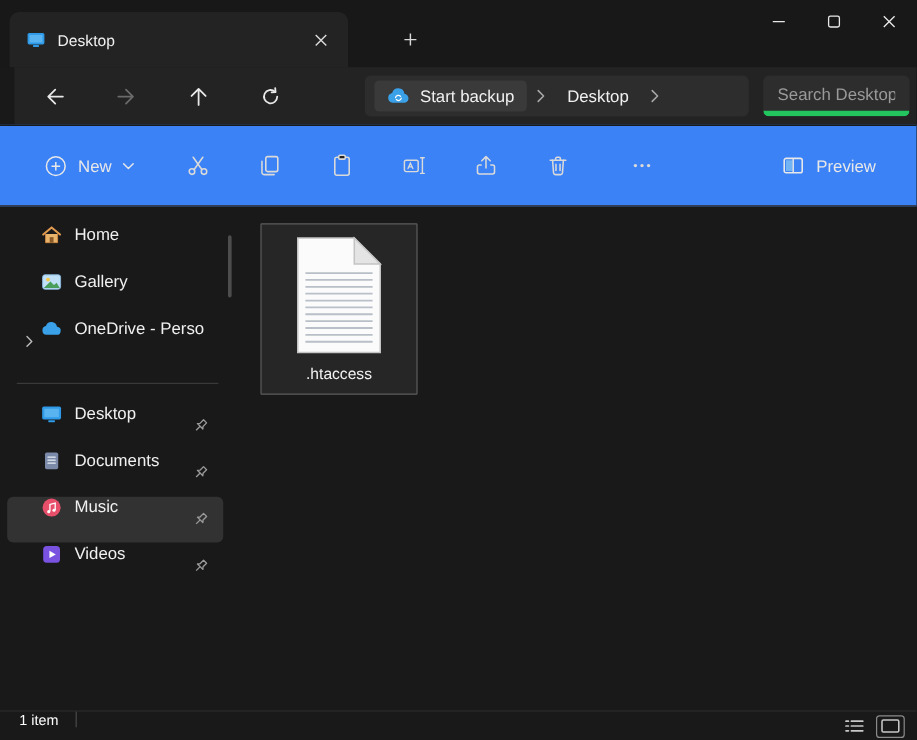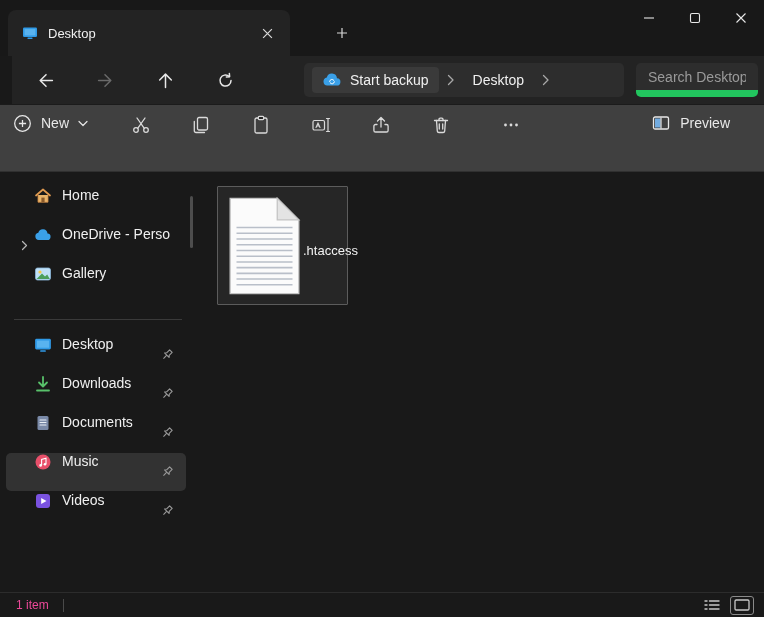--- a/index.html
+++ b/index.html
@@ -27,29 +27,29 @@
   .nav-btn { width:36px; height:36px; margin-right:24px; border-radius:4px;
              display:flex; align-items:center; justify-content:center; color:#e8e8e8; }
   .nav-btn.disabled { color:#6a6a6a; }
   .breadcrumb-bar { margin-left:37px; width:320px; height:34px; background:#2d2d2d; border-radius:5px;
                     display:flex; align-items:center; padding:0 8px; gap:4px; }
   .crumb-chip { background:#3a3a3a; border-radius:4px; height:26px; padding:0 10px;
                 display:flex; align-items:center; gap:8px; font-size:14px; color:#f0f0f0; }
   .crumb { font-size:14px; color:#f0f0f0; padding:0 10px; height:26px; display:flex; align-items:center; border-radius:4px; }
   .crumb-sep { display:flex; align-items:center; padding:0 4px; color:#a8a8a8; }
   .searchbox { margin-left:12px; flex:1; margin-right:6px; height:34px; background:#2d2d2d;
-               border-radius:5px; border-bottom:7px solid #22c55e; display:flex; align-items:center; }
+               border-radius:5px; border-bottom:5px solid #22c55e; display:flex; align-items:center; }
   .searchbox input { width:100%; height:100%; background:transparent; border:none; outline:none;
                      color:#cccccc; font-size:14px; padding:0 12px; font-family:"Liberation Sans",sans-serif; }
   .searchbox input::placeholder { color:#9a9a9a; opacity:1; }
 
   
-  .toolbar { position:absolute; top:104px; left:0; right:0; height:68px; background:#404040;
+  .toolbar { position:absolute; top:104px; left:0; right:0; height:68px; background:#3b82f6;
              border-top:1px solid #1b1b1b; border-bottom:1px solid #303030;
-             display:flex; align-items:flex-start; padding-left:2px; }
+             display:flex; align-items:center; padding-left:26px; }
   .new-btn { display:flex; align-items:center; gap:9px; height:36px; padding:0 11px; border-radius:4px;
              color:#e8e8e8; font-size:14px; margin-right:22px; }
   .cmd-btn { width:40px; height:40px; margin-right:20px; border-radius:4px; color:#dadada;
              display:flex; align-items:center; justify-content:center; }
   .cmd-btn.more { margin-left:10px; }
   .preview-btn { margin-left:auto; margin-right:22px; display:flex; align-items:center; gap:9px;
                  height:36px; padding:0 12px; border-radius:4px; color:#e8e8e8; font-size:14px; }
 
   
   .body { position:absolute; top:172px; bottom:25px; left:0; right:0; display:flex; }
@@ -58,28 +58,28 @@
                padding:0 12px 0 8px; font-size:14px; color:#f0f0f0; }
   .side-item.selected { background:#323232; }
   .tree-spacer { width:20px; flex:none; display:flex; align-items:center; justify-content:center; color:#b8b8b8; }
   .side-icon { width:18px; height:18px; flex:none; margin-right:10px; display:flex; align-items:center; justify-content:center; }
   .side-label { flex:1; white-space:nowrap; overflow:hidden; }
   .pin { flex:none; margin-left:8px; display:flex; align-items:center; }
   .side-divider { height:1px; background:#3a3a3a; margin:16px 14px; }
   .side-scrollbar { position:absolute; right:3px; top:24px; width:3px; height:52px; background:#4d4d4d; border-radius:2px; }
 
   .content { flex:1; position:relative; padding:14px 0 0 21px; }
-  .file-item { width:131px; display:inline-flex; flex-direction:row; align-items:center;
+  .file-item { width:131px; display:inline-flex; flex-direction:column; align-items:center;
                padding:10px 8px 9px; border:1px solid #5c5c5c; background:rgba(255,255,255,0.06); border-radius:1px; }
   .file-label { margin-top:9px; font-size:13px; color:#f2f2f2; }
 
   
   .statusbar { position:absolute; bottom:0; left:0; right:0; height:25px; background:#191919;
-               border-top:1px solid #2c2c2c; display:flex; align-items:center; padding:0 10px 0 16px;
-               font-size:12px; color:#ec4899; }
+               border-top:1px solid #2c2c2c; display:flex; padding:0 10px 0 16px;
+               font-size:12px; color:#ffffff; }
   .status-divider { width:1px; height:13px; background:#4a4a4a; margin-left:14px; }
   .view-toggles { margin-left:auto; display:flex; align-items:center; gap:6px; }
   .view-toggles button { width:24px; height:19px; display:flex; align-items:center; justify-content:center; border-radius:3px; }
   .view-toggles button.active { border:1px solid #8a8a8a; }
 </style>
 </head>
 <body>
 
 <div class="window">
 
@@ -289,43 +289,43 @@
           <svg width="18" height="18" viewBox="0 0 18 18">
               <path d="M2 8.5 L9 2.5 L16 8.5" fill="none" stroke="#e09a50" stroke-width="1.7" stroke-linecap="round" stroke-linejoin="round"></path>
               <path d="M4 8 v7.2 h10 V8" fill="#e8b36a" stroke="#d08a45" stroke-width="0.8"></path>
               <rect x="7.4" y="10.6" width="3.2" height="4.6" fill="#8a5a2a"></rect>
             </svg>
         </span>
         <span class="side-label">Home</span>
       </div>
 
       <div class="side-item">
-        <span class="tree-spacer">
-          <svg width="7" height="11" viewBox="0 0 7 11" fill="none" stroke="currentColor" stroke-width="1.2" stroke-linecap="round" stroke-linejoin="round">
-              <path d="M1.5 1.5 L5.5 5.5 L1.5 9.5"></path>
-            </svg>
-        </span>
-        <span class="side-icon">
-          <svg width="20" height="14" viewBox="0 0 20 14">
-              <path d="M5.2 12.6 a4.1 4.1 0 0 1-.4-8.1 A5.2 5.2 0 0 1 15 5.2 a3.6 3.6 0 0 1-.6 7.4 z" fill="#3aa0e8"></path>
-            </svg>
-        </span>
-        <span class="side-label">OneDrive - Perso</span>
-      </div>
-
-      <div class="side-item">
         <span class="tree-spacer"></span>
         <span class="side-icon">
           <svg width="18" height="18" viewBox="0 0 18 18">
               <rect x="1.5" y="3" width="15" height="12" rx="2" fill="#bfe0f7" stroke="#8ab6d9" stroke-width="0.8"></rect>
               <circle cx="6" cy="7" r="1.6" fill="#f5c84a"></circle>
               <path d="M2.5 14 L8 8.5 L11 11.5 L13.2 9.6 L15.8 14 z" fill="#4a9e5c"></path>
             </svg>
         </span>
         <span class="side-label">Gallery</span>
+      </div>
+
+      <div class="side-item">
+        <span class="tree-spacer">
+          <svg width="7" height="11" viewBox="0 0 7 11" fill="none" stroke="currentColor" stroke-width="1.2" stroke-linecap="round" stroke-linejoin="round">
+              <path d="M1.5 1.5 L5.5 5.5 L1.5 9.5"></path>
+            </svg>
+        </span>
+        <span class="side-icon">
+          <svg width="20" height="14" viewBox="0 0 20 14">
+              <path d="M5.2 12.6 a4.1 4.1 0 0 1-.4-8.1 A5.2 5.2 0 0 1 15 5.2 a3.6 3.6 0 0 1-.6 7.4 z" fill="#3aa0e8"></path>
+            </svg>
+        </span>
+        <span class="side-label">OneDrive - Perso</span>
       </div>
 
       <div class="side-divider"></div>
 
       <div class="side-item">
         <span class="tree-spacer"></span>
         <span class="side-icon">
           <svg width="18" height="18" viewBox="0 0 16 16">
               <rect x="1" y="2.5" width="14" height="9.5" rx="1.3" fill="#2f9ae8"></rect>
               <rect x="2.6" y="4.1" width="10.8" height="6.3" fill="#7cc8f5" opacity="0.55"></rect>
@@ -336,38 +336,20 @@
         <span class="pin">
           <svg width="14" height="14" viewBox="0 0 14 14">
               <g transform="rotate(45 7 7)" fill="none" stroke="#9a9a9a" stroke-width="1.1" stroke-linejoin="round">
                 <path d="M5.2 1.5 h3.6 v4.2 l1.4 1.6 h-6.4 l1.4-1.6 z"></path>
                 <path d="M7 7.3 V12"></path>
               </g>
             </svg>
         </span>
       </div>
 
-      <div class="side-item">
-        <span class="tree-spacer"></span>
-        <span class="side-icon">
-          <svg width="18" height="18" viewBox="0 0 18 18" fill="none" stroke="#58c06a" stroke-width="1.8" stroke-linecap="round" stroke-linejoin="round">
-              <path d="M9 2 v9 M5 7.5 L9 11.5 L13 7.5"></path>
-              <path d="M3 15.5 h12"></path>
-            </svg>
-        </span>
-        <span class="side-label">Downloads</span>
-        <span class="pin">
-          <svg width="14" height="14" viewBox="0 0 14 14">
-              <g transform="rotate(45 7 7)" fill="none" stroke="#9a9a9a" stroke-width="1.1" stroke-linejoin="round">
-                <path d="M5.2 1.5 h3.6 v4.2 l1.4 1.6 h-6.4 l1.4-1.6 z"></path>
-                <path d="M7 7.3 V12"></path>
-              </g>
-            </svg>
-        </span>
-      </div>
 
       <div class="side-item">
         <span class="tree-spacer"></span>
         <span class="side-icon">
           <svg width="18" height="18" viewBox="0 0 18 18">
               <rect x="3.5" y="2" width="11" height="14" rx="1.5" fill="#7a8aa8"></rect>
               <path d="M6 6 h6 M6 8.5 h6 M6 11 h6" stroke="#e8eef5" stroke-width="1.1" stroke-linecap="round"></path>
             </svg>
         </span>
         <span class="side-label">Documents</span>

